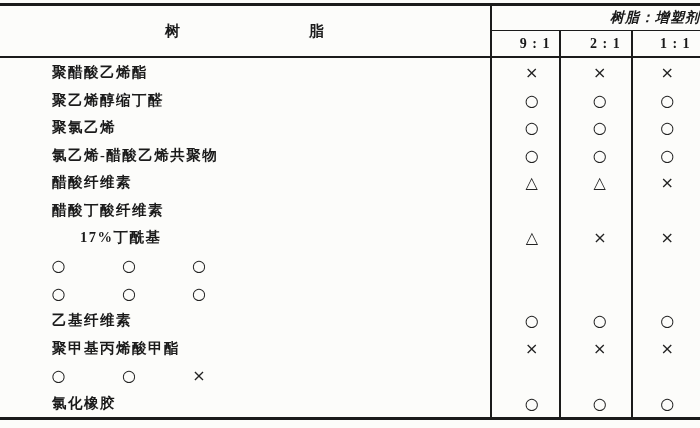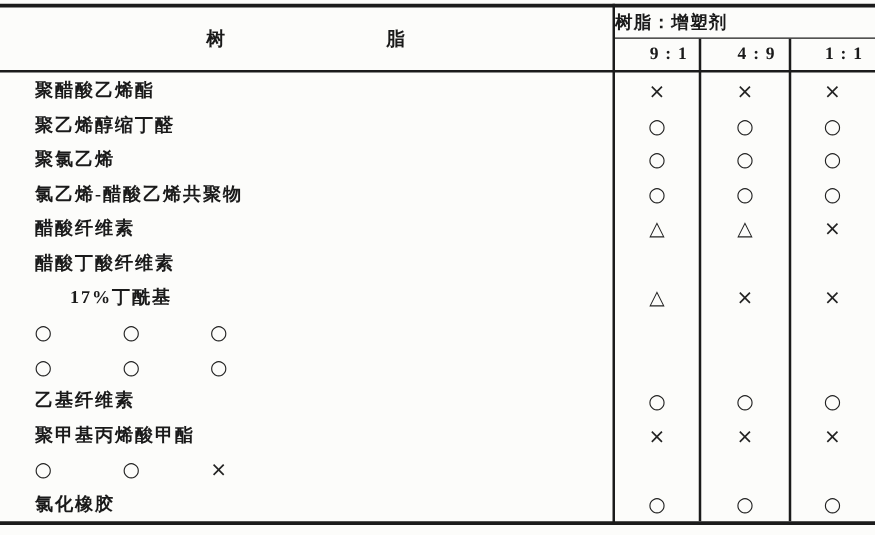--- a/index.html
+++ b/index.html
@@ -21,38 +21,38 @@
   .vline-c2   { left:559px; top:31px; height:386px; }
   .vline-c3   { left:631px; top:31px; height:386px; }
 
   .hdr-resin {
     position:absolute; left:0; top:6px; width:490px; height:50px;
     display:flex; align-items:center; justify-content:center; gap:128px;
     font-size:15px; font-weight:700; letter-spacing:1px;
   }
   .hdr-title {
     position:absolute; left:492px; top:5px; width:208px; height:25px;
-    display:flex; align-items:center; justify-content:flex-start;
-    font-size:14px; font-weight:700; letter-spacing:1px;
+    display:flex; align-items:center; justify-content:flex-end;
+    font-size:14px; font-weight:700; letter-spacing:1px;font-style:italic;
   }
   .hdr-ratios {
     position:absolute; left:491px; top:31px; width:209px; height:25px;
     display:flex;
   }
   .hdr-ratios .rc {
     display:flex; align-items:center; justify-content:center;
     font-size:14px; font-weight:600; letter-spacing:1px;margin-left:19px;
   }
   .rc-1 { width:69px; } .rc-2 { width:72px; } .rc-3 { width:68px; }
 
   .tbody {
     position:absolute; left:0; top:59px; width:700px; height:358px;
     display:flex; flex-direction:column;
   }
-  .row { flex:1; display:flex; align-items:center; }
+  .row { flex:1; display:flex; align-items:center;margin-left:24px; }
   .cell { display:flex; align-items:center; }
   .cell.name {
     width:491px; box-sizing:border-box; padding-left:28px;
     font-size:14.5px; font-weight:700; letter-spacing:1.5px;
     white-space:nowrap;
   }
   .cell.name.indent { padding-left:56px; }
   .cell.sym {
     justify-content:center; font-size:16px; font-weight:400;
     font-family:"DejaVu Sans","Liberation Sans",sans-serif;
@@ -77,21 +77,21 @@
     <span>树</span>
     <span>脂</span>
   </div>
 
   <div class="hdr-title">
     <span>树脂：增塑剂</span>
   </div>
 
   <div class="hdr-ratios">
     <div class="rc rc-1">9 : 1</div>
-    <div class="rc rc-2">4 : 9</div>
+    <div class="rc rc-2">2 : 1</div>
     <div class="rc rc-3">1 : 1</div>
   </div>
 
   <div class="tbody">
     <div class="row">
       <div class="cell name">聚醋酸乙烯酯</div>
       <div class="cell sym c1">×</div>
       <div class="cell sym c2">×</div>
       <div class="cell sym c3">×</div>
     </div>

